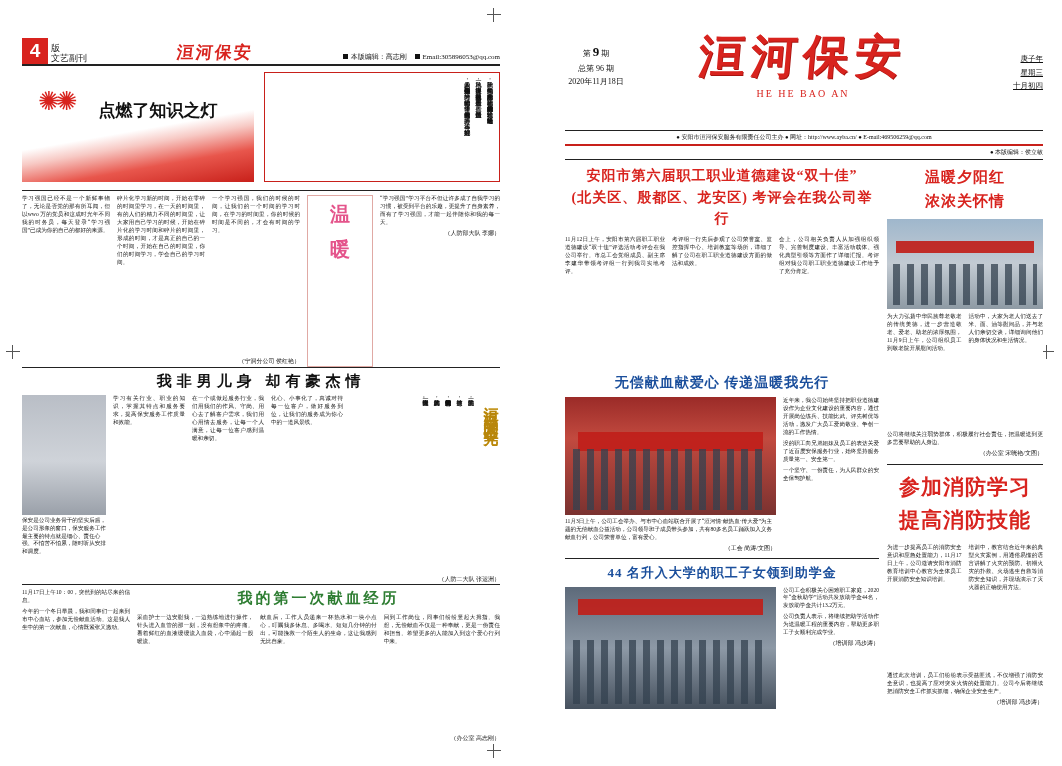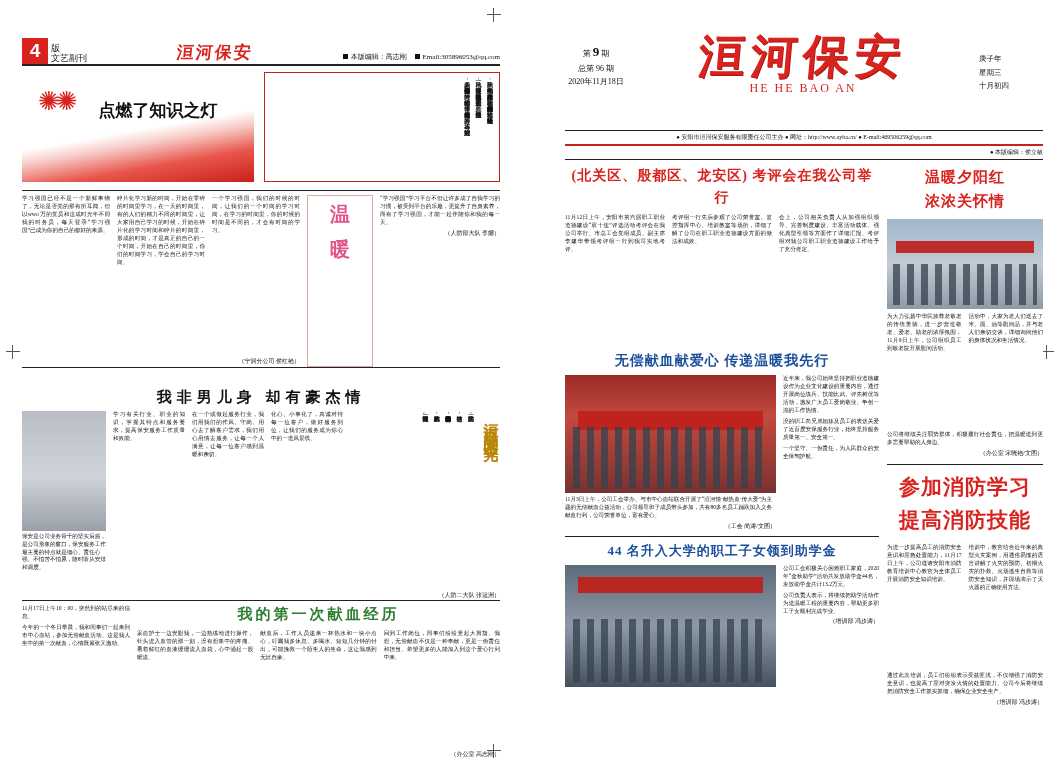--- a/index.html
+++ b/index.html
@@ -69,22 +69,22 @@
               background:linear-gradient(180deg,#e9c85c,#b8860b);-webkit-background-clip:text;}
   .green-head{font-size:15px;font-weight:bold;color:#2e7d32;text-align:center;letter-spacing:3px;}
 
   
   .rp-top{display:flex;align-items:flex-start;gap:6px;height:96px;}
   .issue{width:62px;font-size:8px;line-height:1.6;text-align:center;color:#111;padding-top:8px;}
   .issue .no{font-size:13px;font-weight:bold;}
   .nameplate{flex:1;text-align:center;}
   .nameplate .zh{font-size:46px;font-weight:bold;color:#d8231e;font-family:"Liberation Serif",serif;
                  letter-spacing:6px;line-height:1;transform:skewX(-5deg);text-shadow:1px 1px 0 #a81410;}
-  .nameplate .en{font-size:12px;color:#d8231e;letter-spacing:2px;margin-top:1px;}
-  .datebox{width:64px;font-size:7.5px;line-height:1.8;text-align:left;color:#111;padding-top:18px;}
+  .nameplate .en{font-size:10px;color:#d8231e;letter-spacing:2px;margin-top:8px;}
+  .datebox{width:64px;font-size:7.5px;line-height:1.8;text-align:right;color:#111;padding-top:18px;text-decoration:underline;}
   .newsbox{width:92px;border:1px solid #c8201a;padding:3px;box-sizing:border-box;}
   .newsbox .t{font-size:8px;font-weight:bold;text-align:center;color:#111;border-bottom:1px solid #c8201a;padding-bottom:2px;}
   .newsbox .i{font-size:5.6px;line-height:1.6;color:#111;text-align:center;}
 
   .rp-bar{font-size:6px;text-align:center;border-top:1px solid #222;border-bottom:2px solid #c8201a;
           padding:2px 0;color:#111;}
   .rp-sub{font-size:6px;text-align:right;color:#111;padding:2px 0;border-bottom:1px solid #222;}
 
   .red-head{color:#d8231e;font-weight:bold;text-align:center;letter-spacing:1px;}
   .blue-head{color:#1b4f9c;font-weight:bold;text-align:center;letter-spacing:1px;}
@@ -155,21 +155,21 @@
         <div class="pink-char">暖</div>
       </div>
       <div style="width:120px;">
         <div class="bodytxt">“学习强国”学习平台不但让许多成了自我学习的习惯，被受到平台的乐趣，更提升了自身素养，而有了学习强国，才能一起伴随你和我的每一天。</div>
         <div class="byline">（人防部大队  李娜）</div>
       </div>
     </div>
 
     <div class="rule"></div>
 
-    <div style="margin-top:20px;">
+    <div style="margin-top:4px;">
       <div class="headline-cn sp">我非男儿身  却有豪杰情</div>
       <div style="display:flex;gap:7px;margin-top:4px;height:178px;">
         <div style="width:84px;">
           <div class="photo people" style="height:120px;"></div>
           <div class="cap" style="margin-top:2px;">保安是公司业务骨干的坚实后盾，是公司形象的窗口，保安服务工作最主要的特点就是细心、责任心强、不怕苦不怕累，随时听从安排和调度。</div>
         </div>
         <div style="flex:1;">
           <div class="cols3" style="height:150px;">
             <div class="bodytxt">学习有关行业、职业的知识，掌握其特点和服务要求，提高保安服务工作质量和效能。</div>
             <div class="bodytxt">在一个或做起服务行业，我们用我们的作风、守岗、用心去了解客户需求，我们用心用情去服务，让每一个人满意，让每一位客户感到温暖和亲切。</div>
@@ -230,20 +230,21 @@
       </div>
     </div>
 
     <div class="rp-bar">● 安阳市洹河保安服务有限责任公司主办 ● 网址：http://www.ayba.cn/ ● E-mail:469506259@qq.com</div>
     <div class="rp-sub">● 本版编辑：侯立敏</div>
 
     <div style="display:flex;gap:8px;margin-top:5px;">
 
       <div style="flex:1;">
         <div class="red-head" style="font-size:14px;line-height:1.55;">
+          <div>安阳市第六届职工职业道德建设“双十佳”</div>
           <div>(北关区、殷都区、龙安区) 考评会在我公司举行</div>
         </div>
         <div class="cols3" style="margin-top:6px;height:122px;">
           <div class="bodytxt">11月12日上午，安阳市第六届职工职业道德建设“双十佳”评选活动考评会在我公司举行。市总工会党组成员、副主席李建华带领考评组一行到我司实地考评。</div>
           <div class="bodytxt">考评组一行先后参观了公司荣誉室、监控指挥中心、培训教室等场所，详细了解了公司在职工职业道德建设方面的做法和成效。</div>
           <div class="bodytxt">会上，公司相关负责人从加强组织领导、完善制度建设、丰富活动载体、强化典型引领等方面作了详细汇报。考评组对我公司职工职业道德建设工作给予了充分肯定。</div>
         </div>
 
         <div class="blue-head" style="font-size:14px;margin-top:16px;">无偿献血献爱心  传递温暖我先行</div>
 

